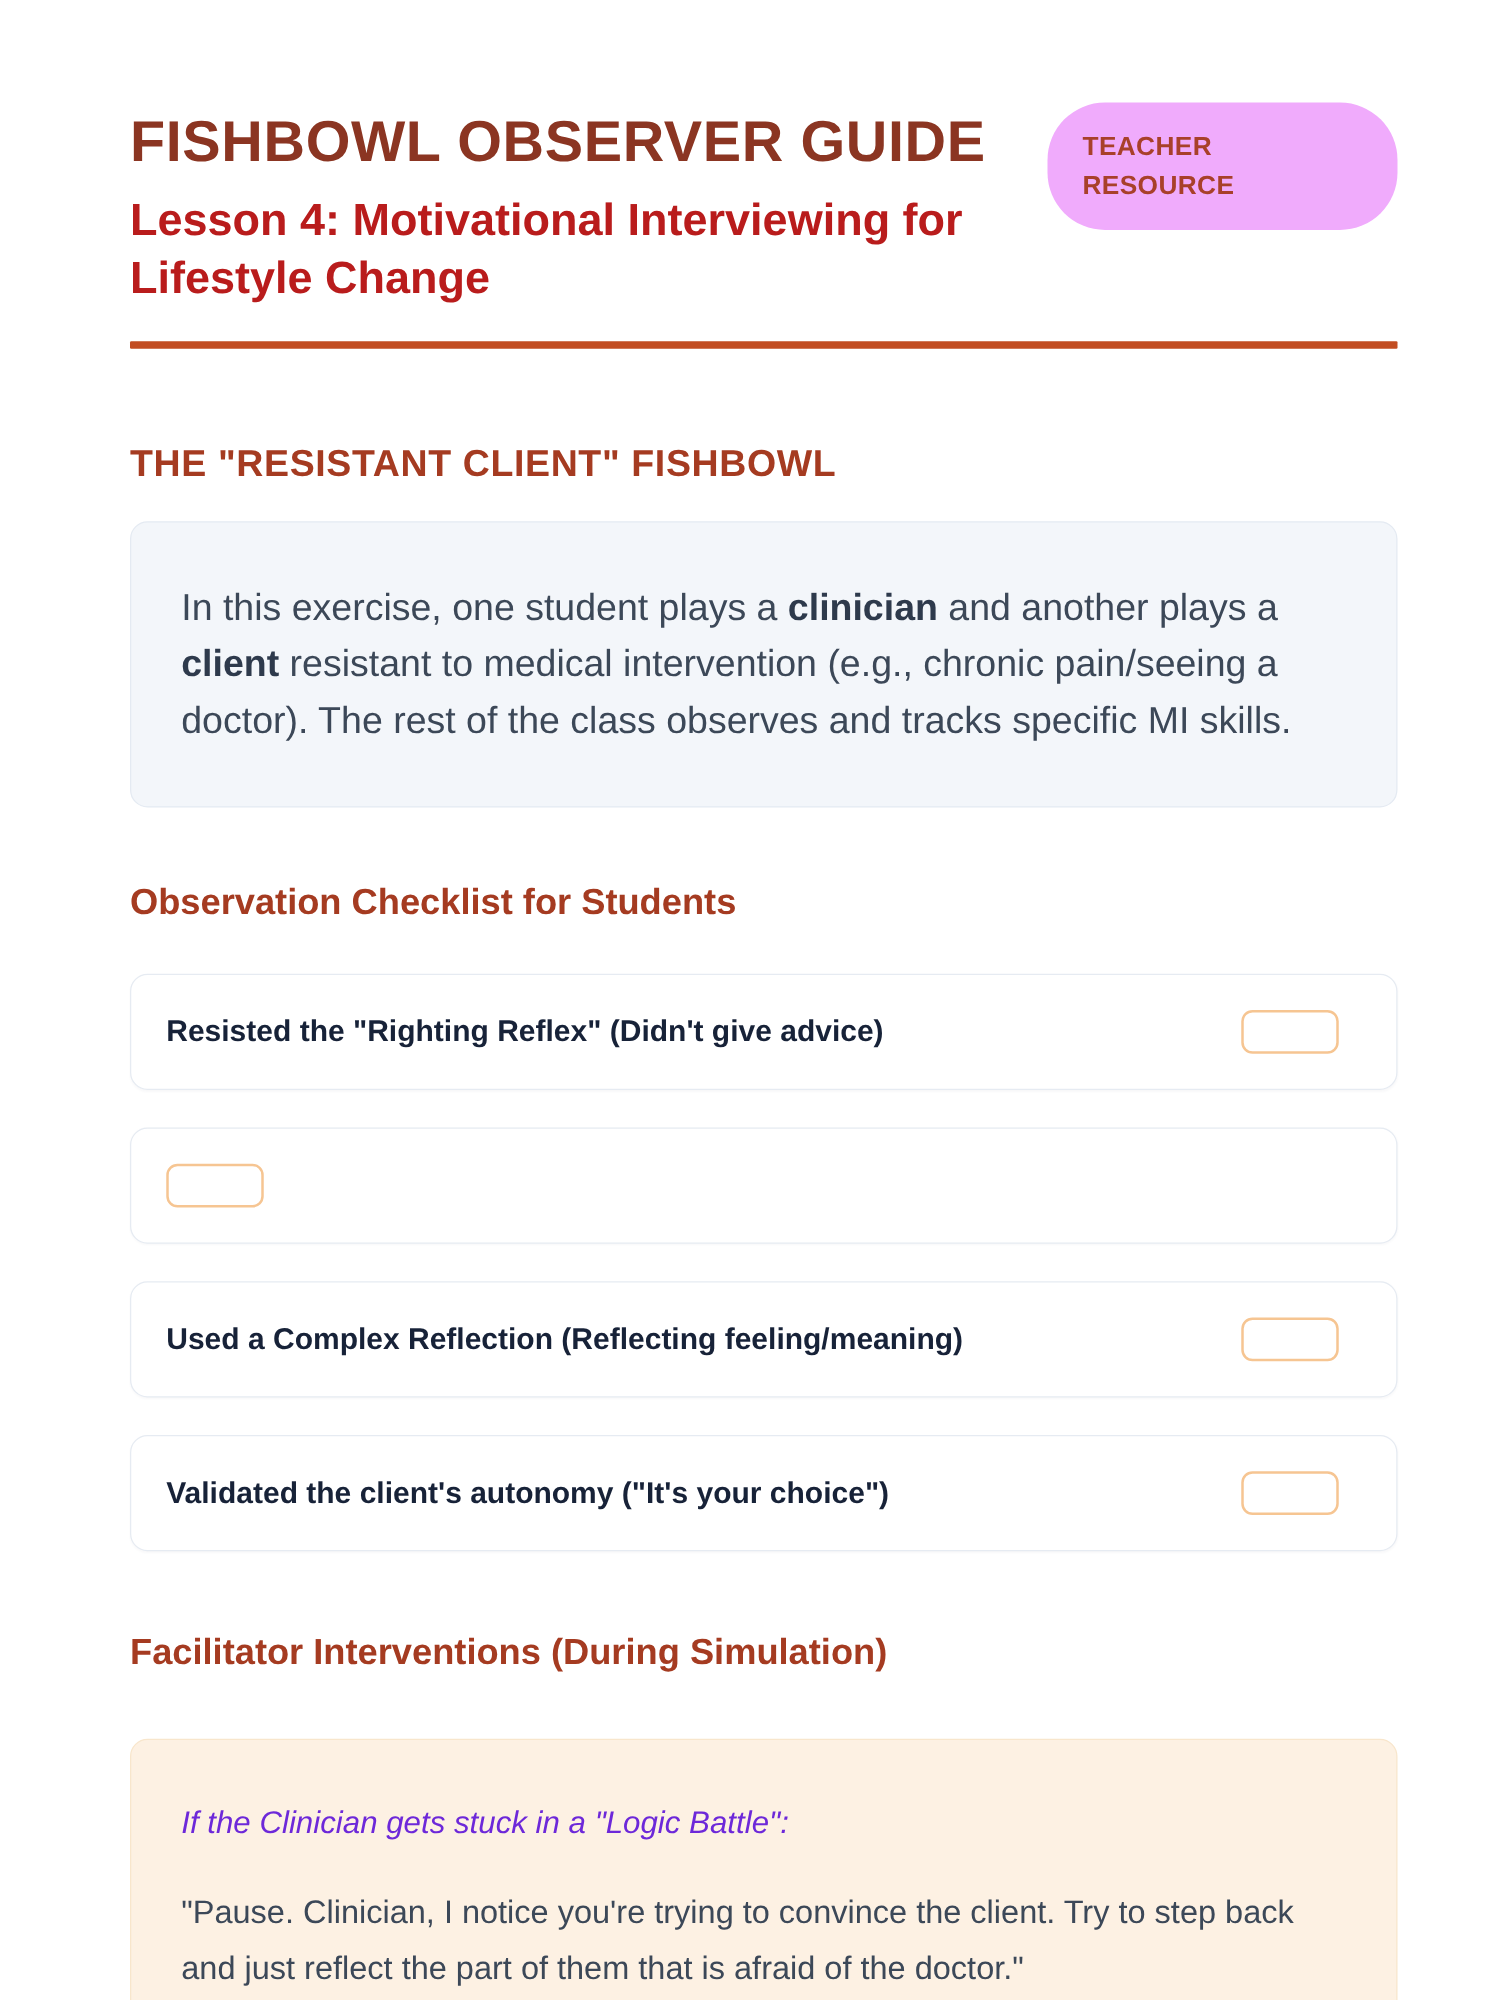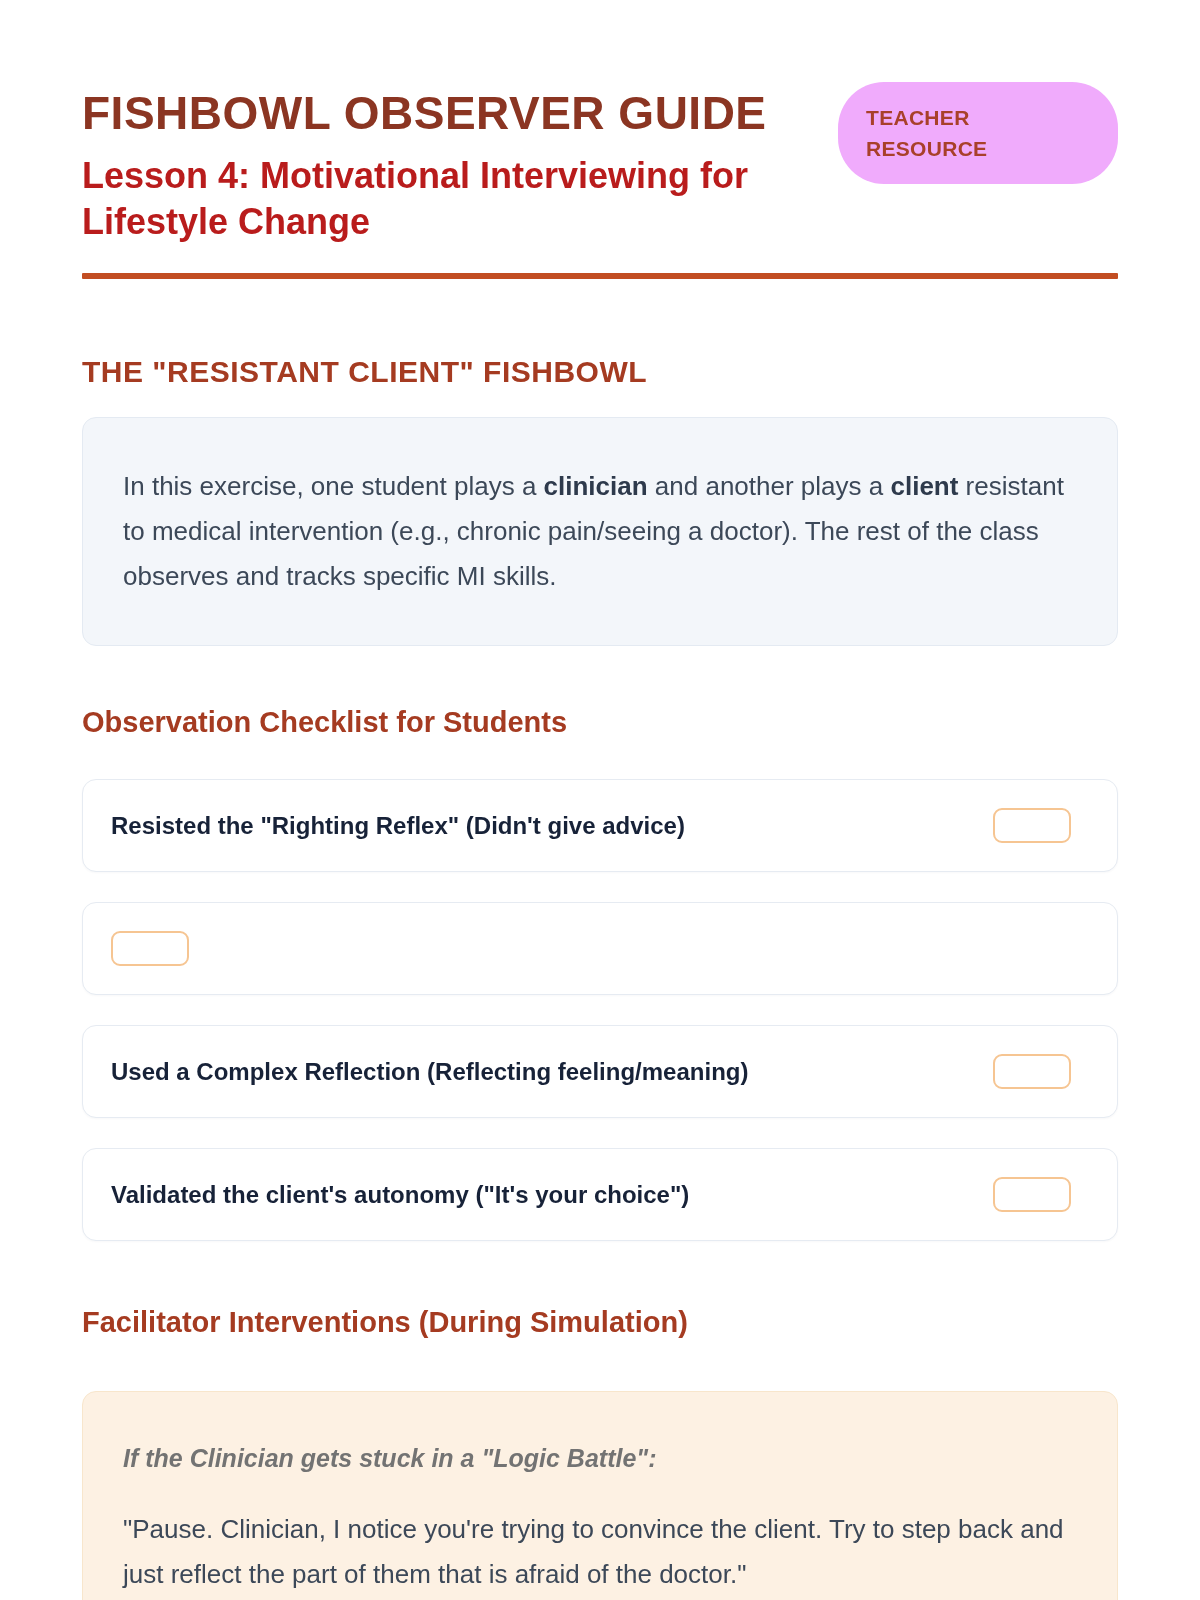--- a/index.html
+++ b/index.html
@@ -5,21 +5,21 @@
   * { margin: 0; padding: 0; box-sizing: border-box; }
   html, body { width: 1200px; height: 1600px; overflow: hidden; }
   body {
     background: #ffffff;
     font-family: "Liberation Sans", "DejaVu Sans", sans-serif;
     color: #3c4858;
   }
   .page {
     width: 1200px;
     height: 1600px;
-    padding: 85px 82px 0 82px;
+    padding: 85px 82px 0 104px;
     position: relative;
   }
 
   
   .header { position: relative; }
   .doc-title {
     max-width: 700px;
     font-size: 46px;
     line-height: 56px;
     font-weight: 800;
@@ -81,21 +81,21 @@
 
   
   .info-box {
     margin-top: 28px;
     background: #f3f6fa;
     border: 1px solid #e4eaf2;
     border-radius: 14px;
     padding: 46px 40px;
   }
   .info-box p {
-    font-size: 26px;
+    font-size: 30px;
     line-height: 45px;
     color: #3c4858;
     max-width: 950px;
   }
   .info-box b { color: #2e3a4c; }
 
   
   .checklist { margin-top: 40px; }
   .check-card {
     display: flex;
@@ -127,23 +127,23 @@
   
   .warm-card {
     margin-top: 52px;
     background: #fdf1e3;
     border: 1px solid #f8e6cc;
     border-radius: 14px;
     padding: 52px 40px 60px 40px;
   }
   .warm-card .prompt-title {
     font-size: 25px;
-    font-weight: 700;
+    font-weight: 400;
     font-style: italic;
-    color: #737373;
+    color: #6d28d9;
   }
   .warm-card .prompt-text {
     margin-top: 34px;
     font-size: 26px;
     line-height: 45px;
     color: #3c4858;
     max-width: 950px;
   }
 </style>
 </head>

